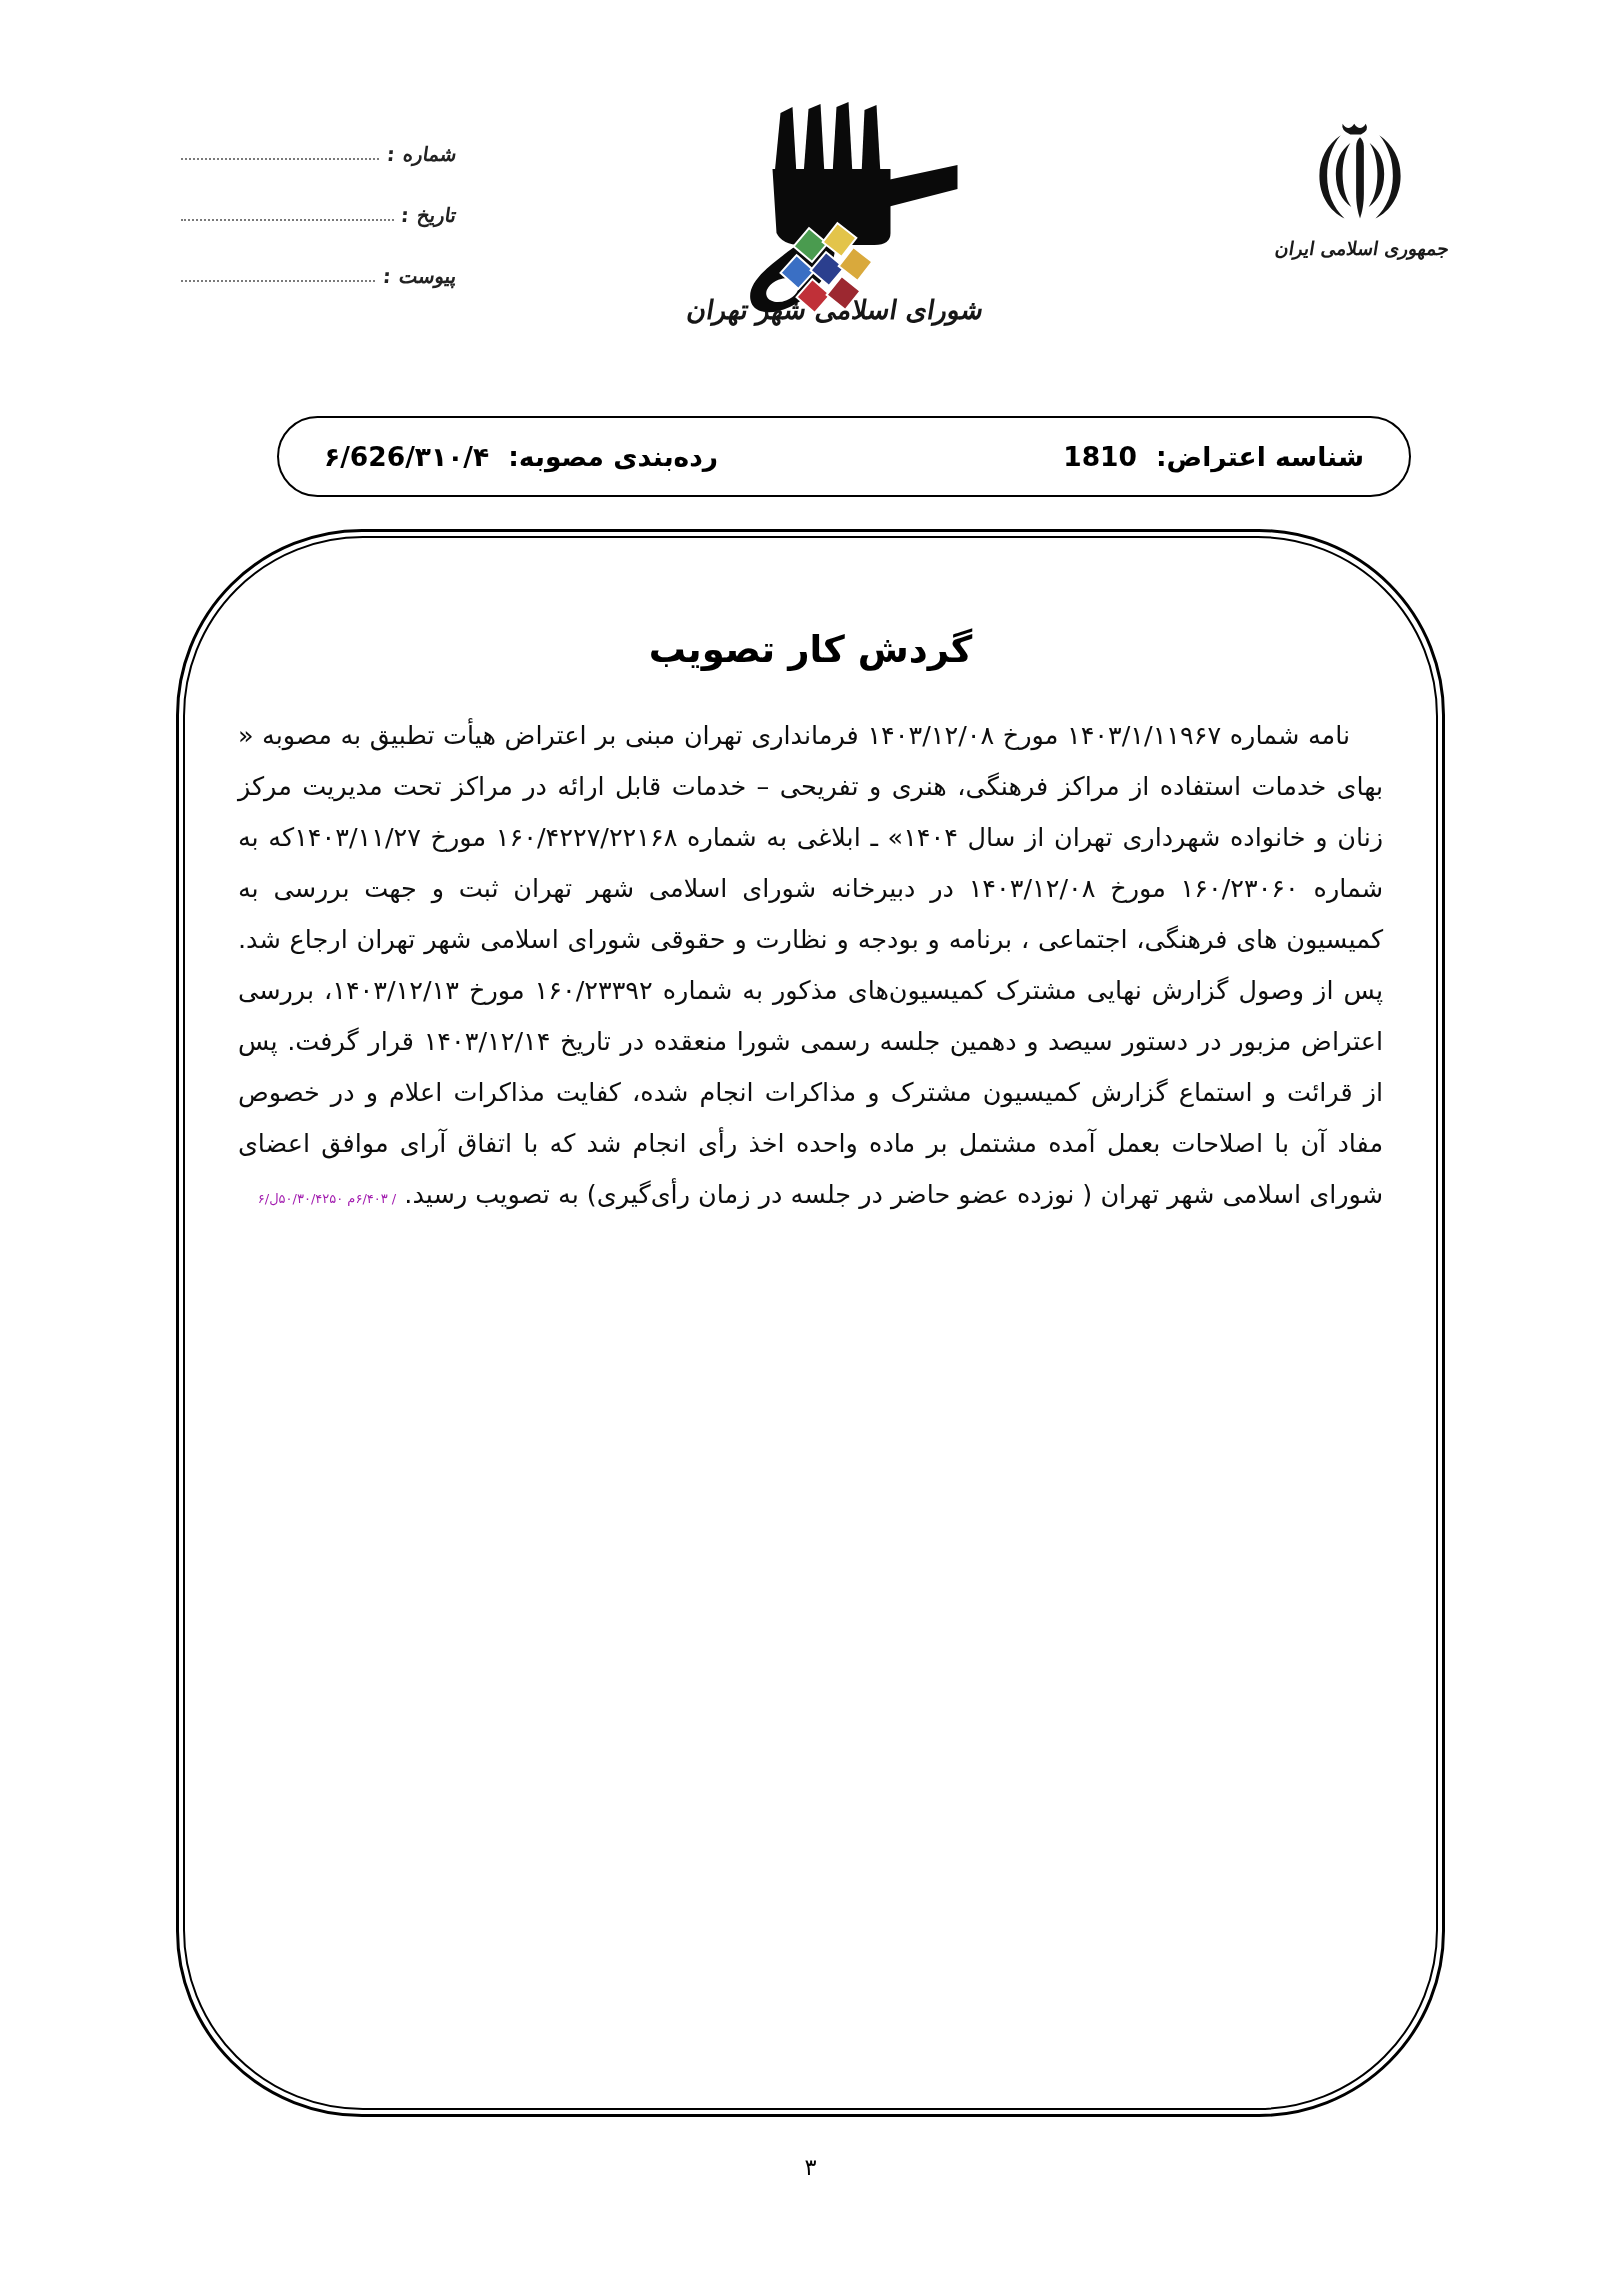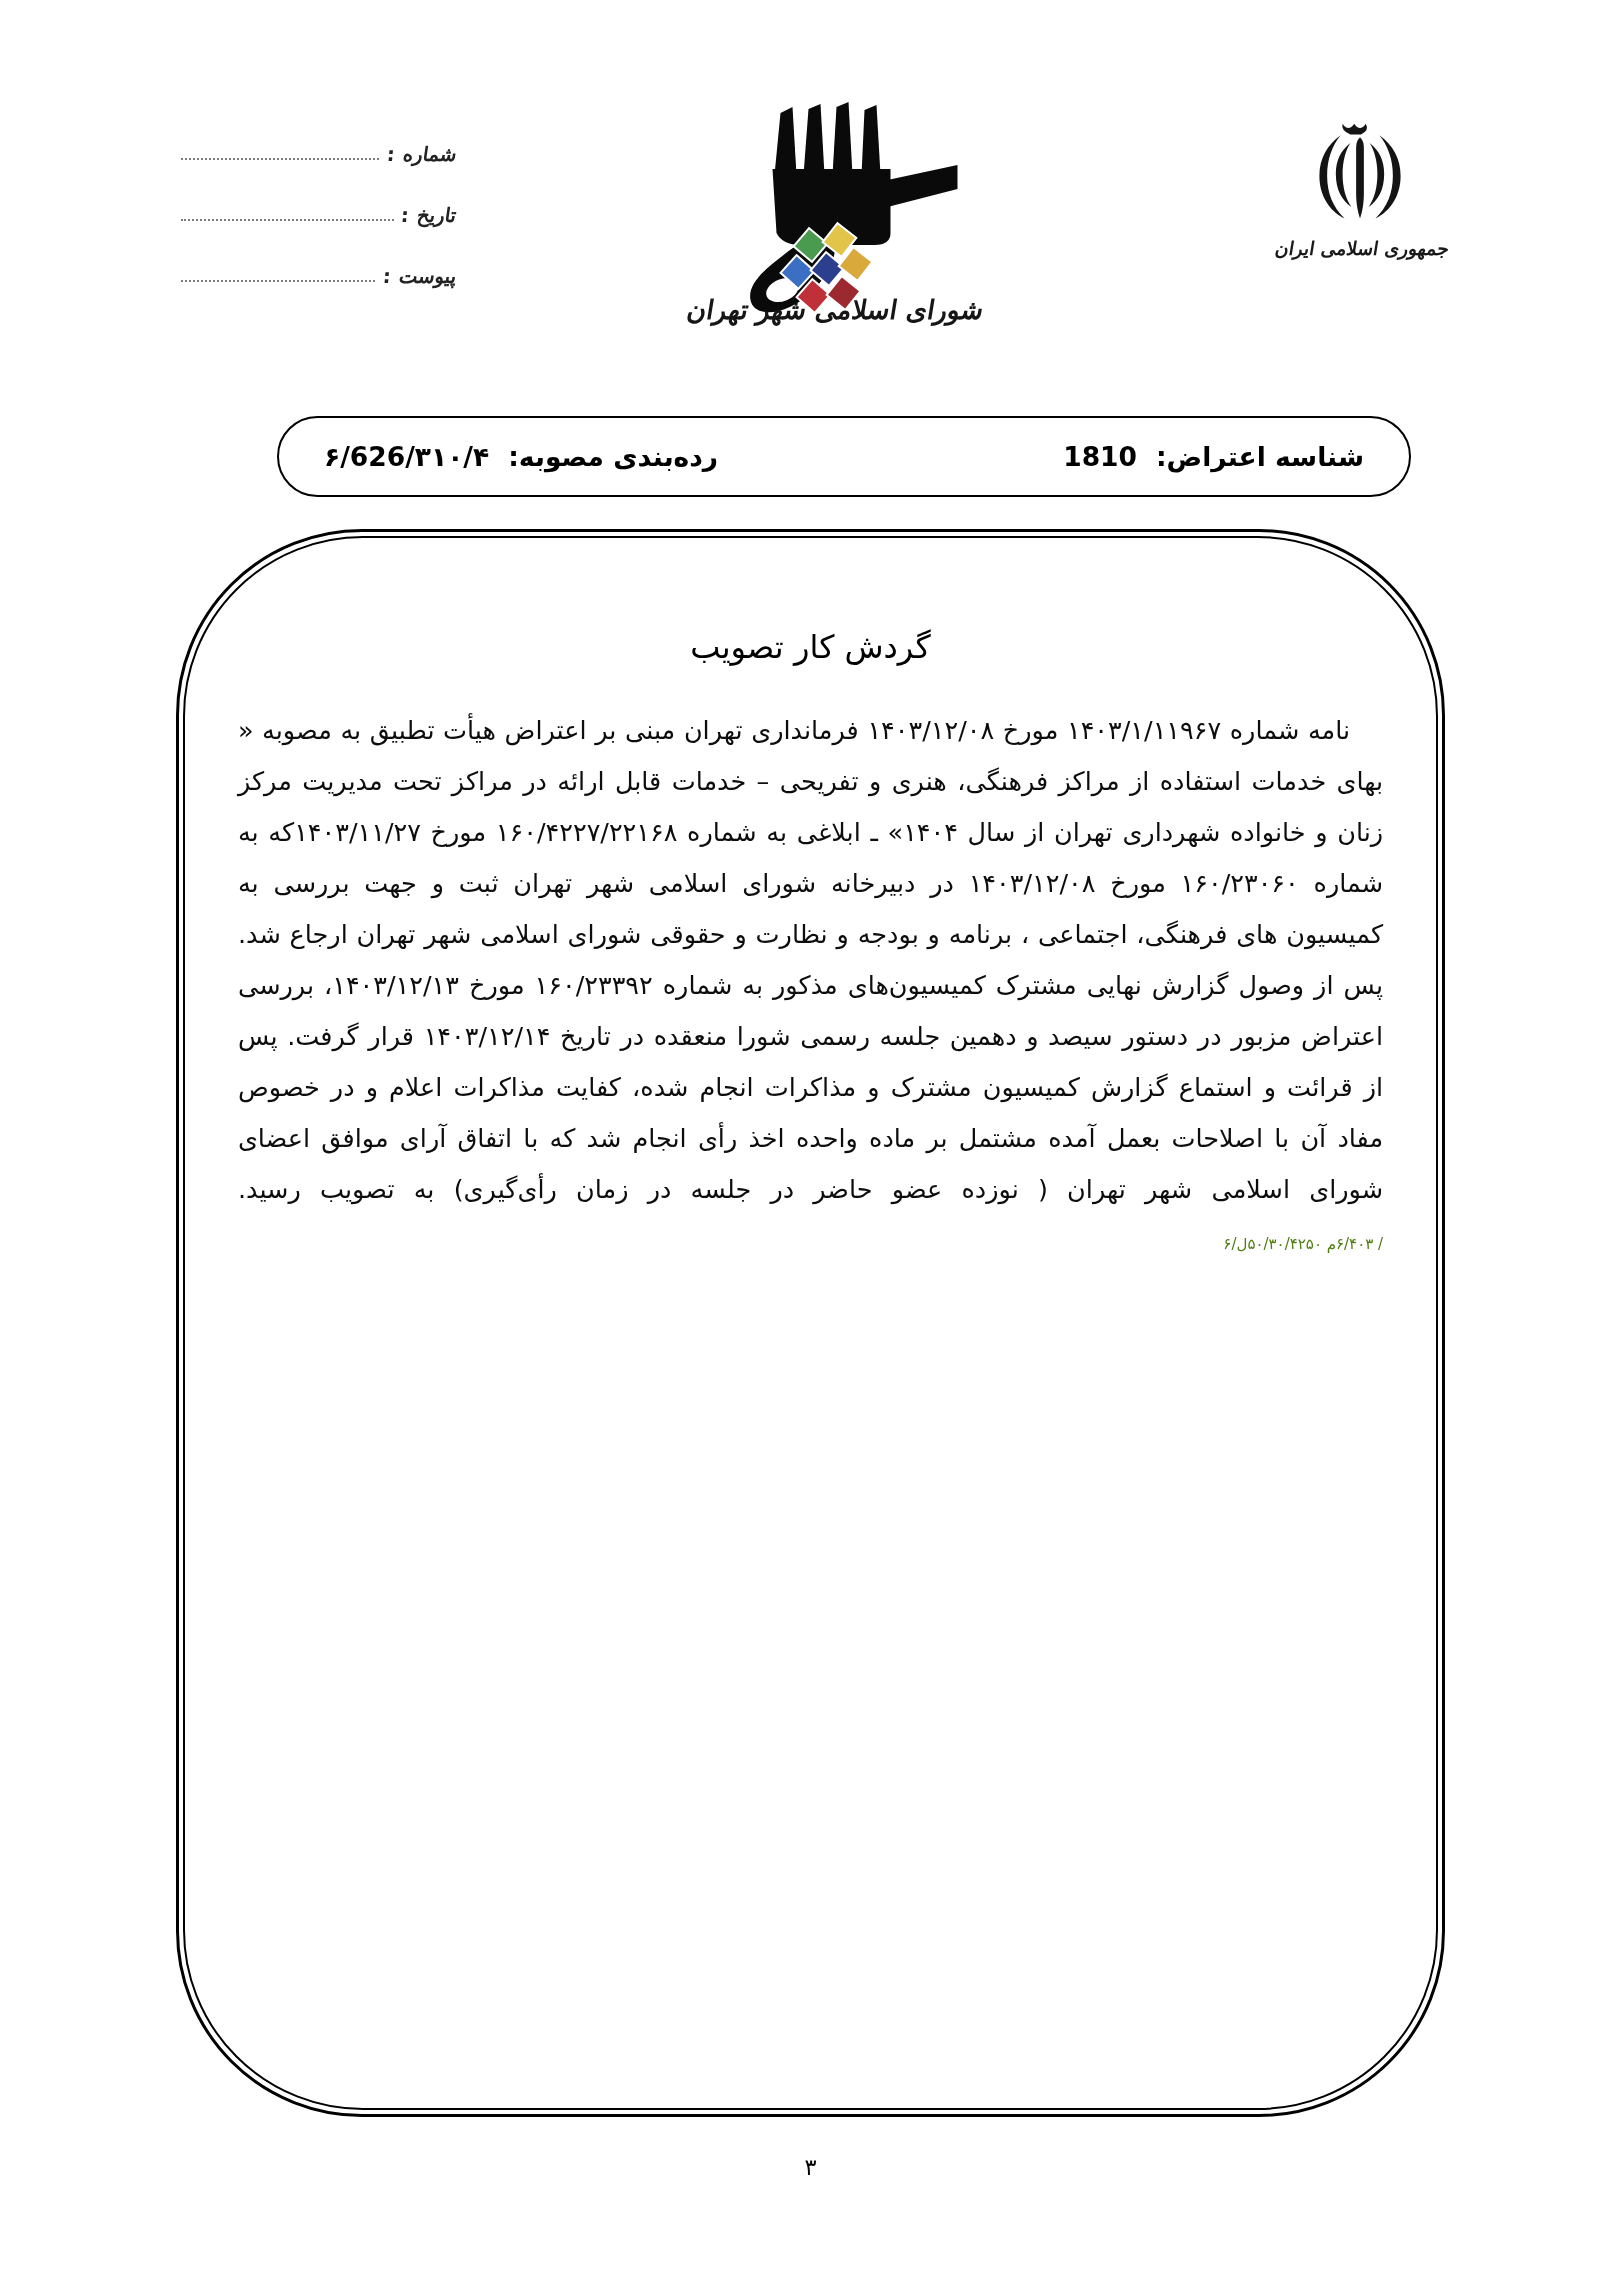--- a/index.html
+++ b/index.html
@@ -106,39 +106,39 @@
   }
   .main-box-inner {
     position: absolute;
     left: 3.9px; top: 3.9px; right: 3.9px; bottom: 3.9px;
     border: 2.9px solid #000;
     border-radius: 180px;
   }
   .doc-title {
     margin-top: 90px;
     text-align: center;
-    font-size: 32px;
-    font-weight: 400;
+    font-size: 37px;
+    font-weight: 700;
     letter-spacing: 0.5px;
     color: #000;
     direction: rtl;
   }
   .doc-body {
     margin: 39px 53px 0 53px;
     direction: rtl;
     text-align: justify;
     font-size: 25.5px;
     line-height: 51px;
     color: #0d0d0d;
     text-indent: 33px;
   }
   .margin-note {
-    font-size: 15px;
+    font-size: 13px;
     font-weight: normal;
-    color: #4d7c0f;
+    color: #a21caf;
     white-space: nowrap;
   }
 
   
   .page-number {
     position: absolute;
     left: 0; top: 2154px;
     width: 1621px;
     text-align: center;
     font-size: 22.5px;

